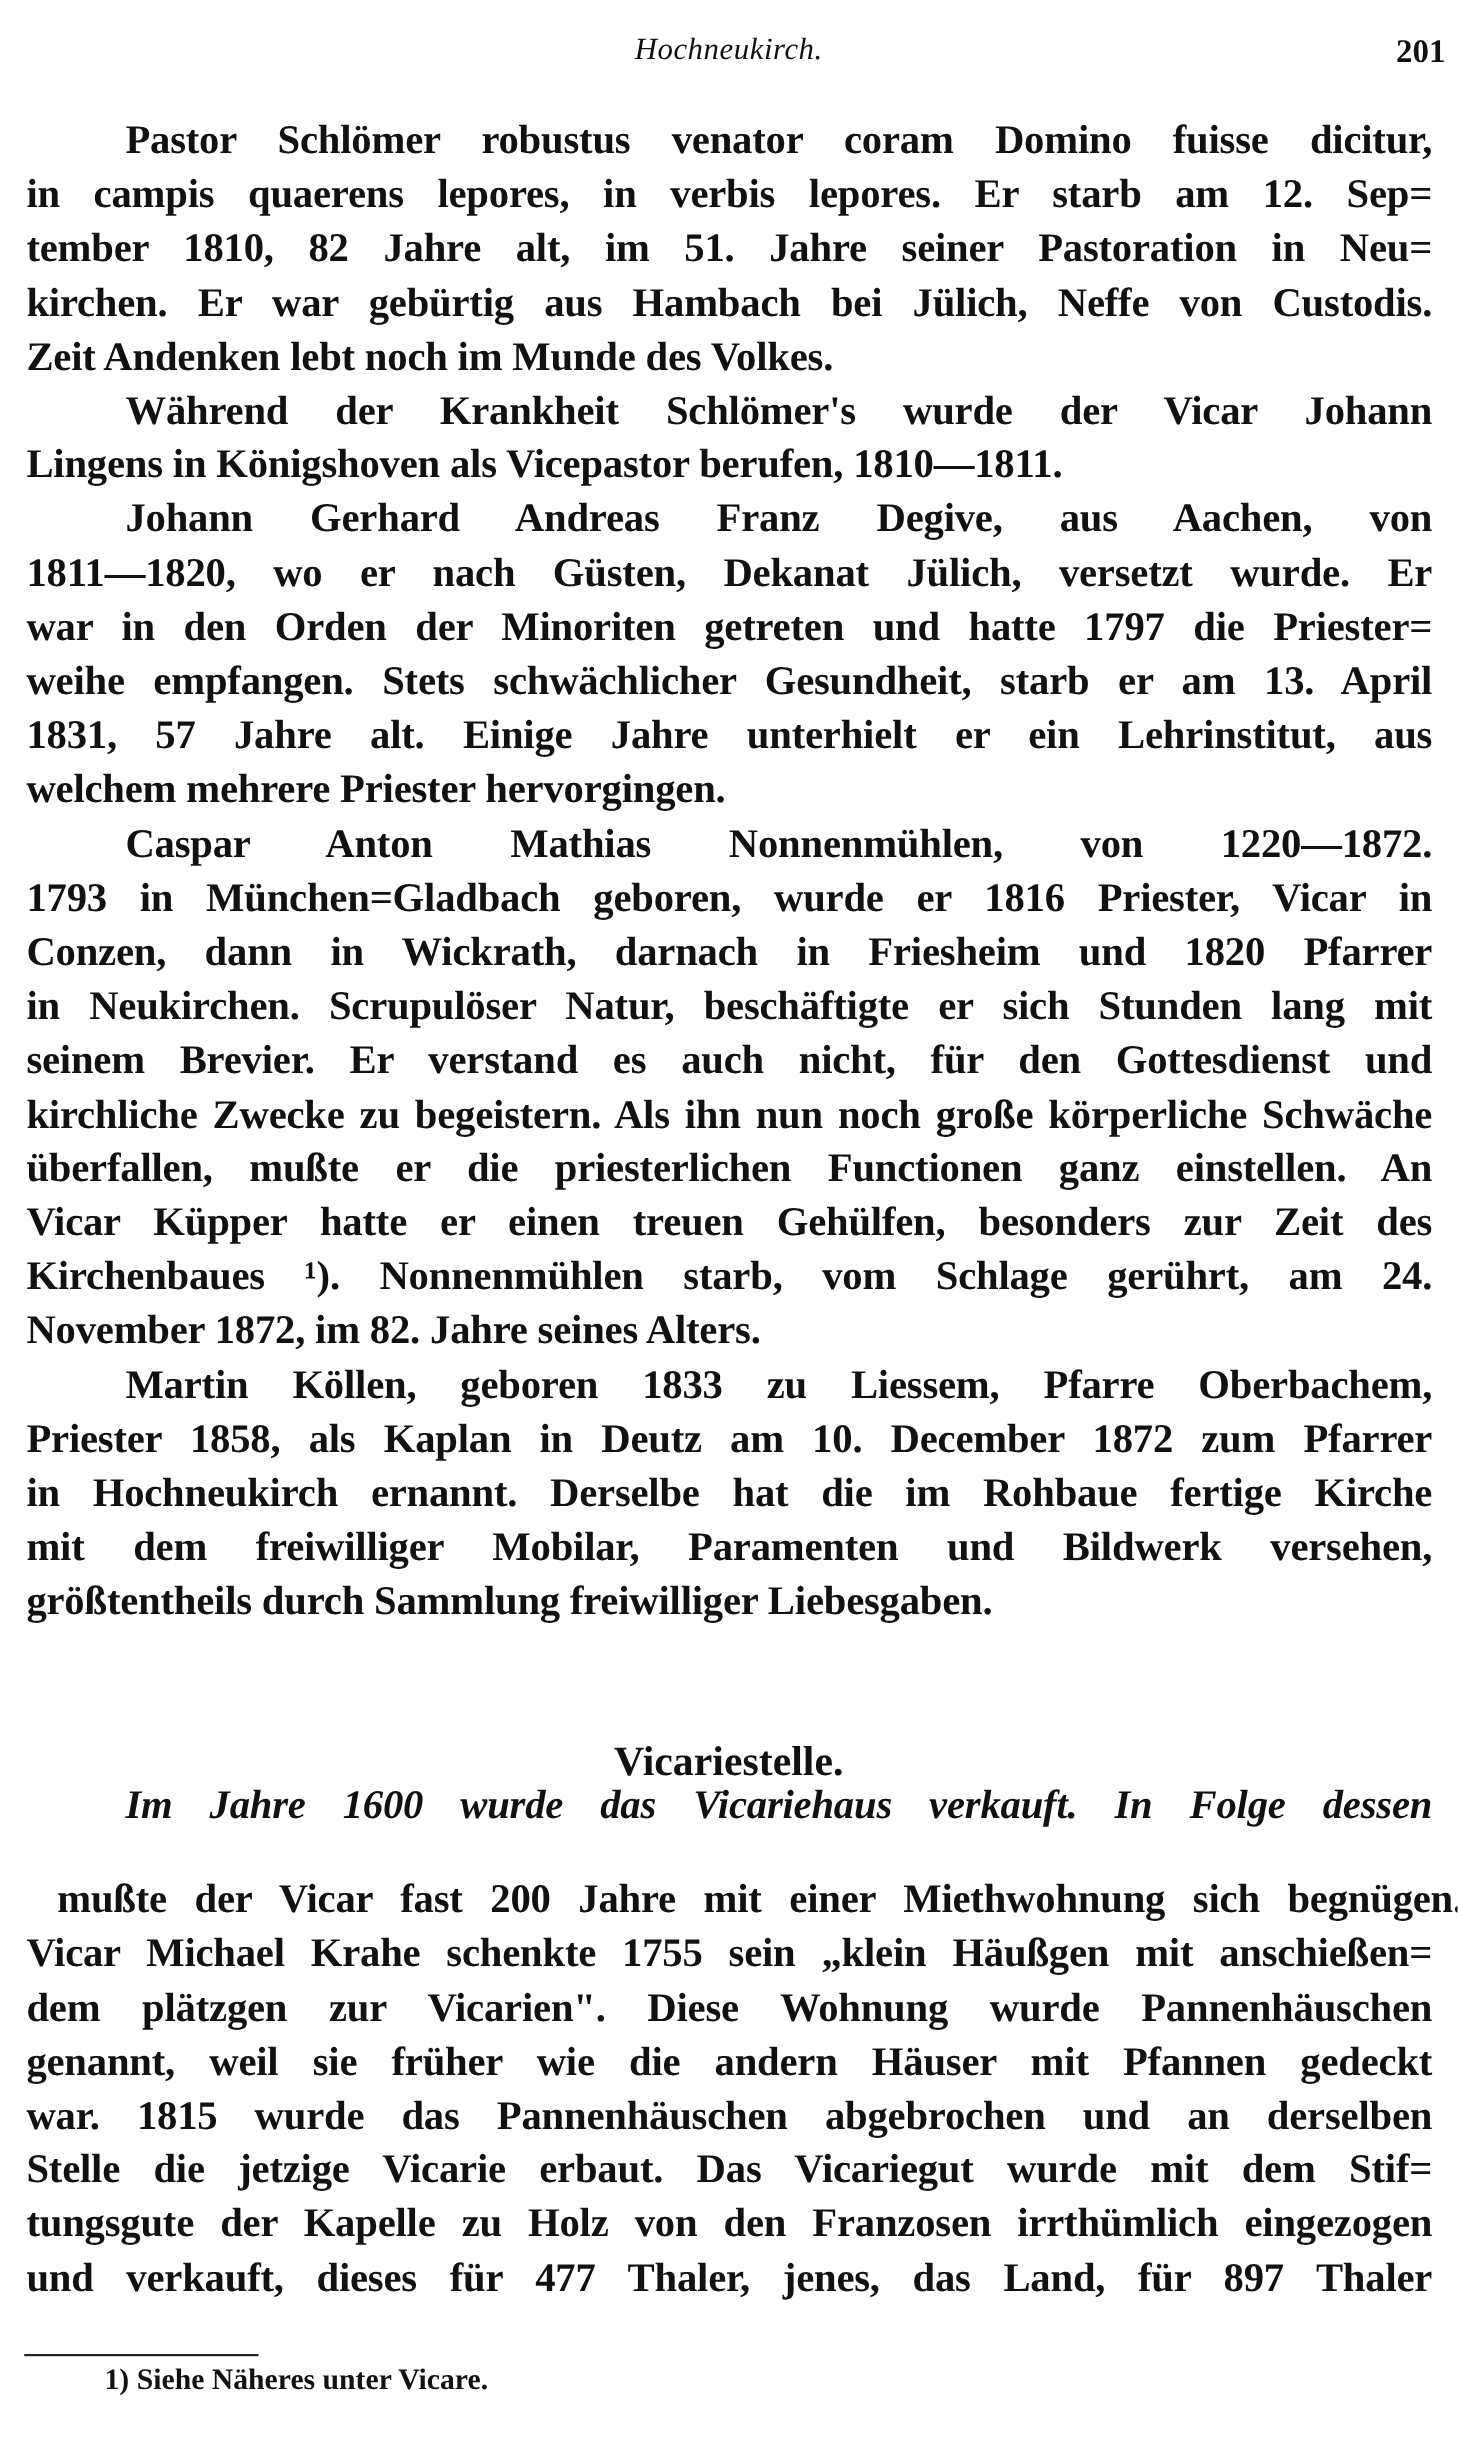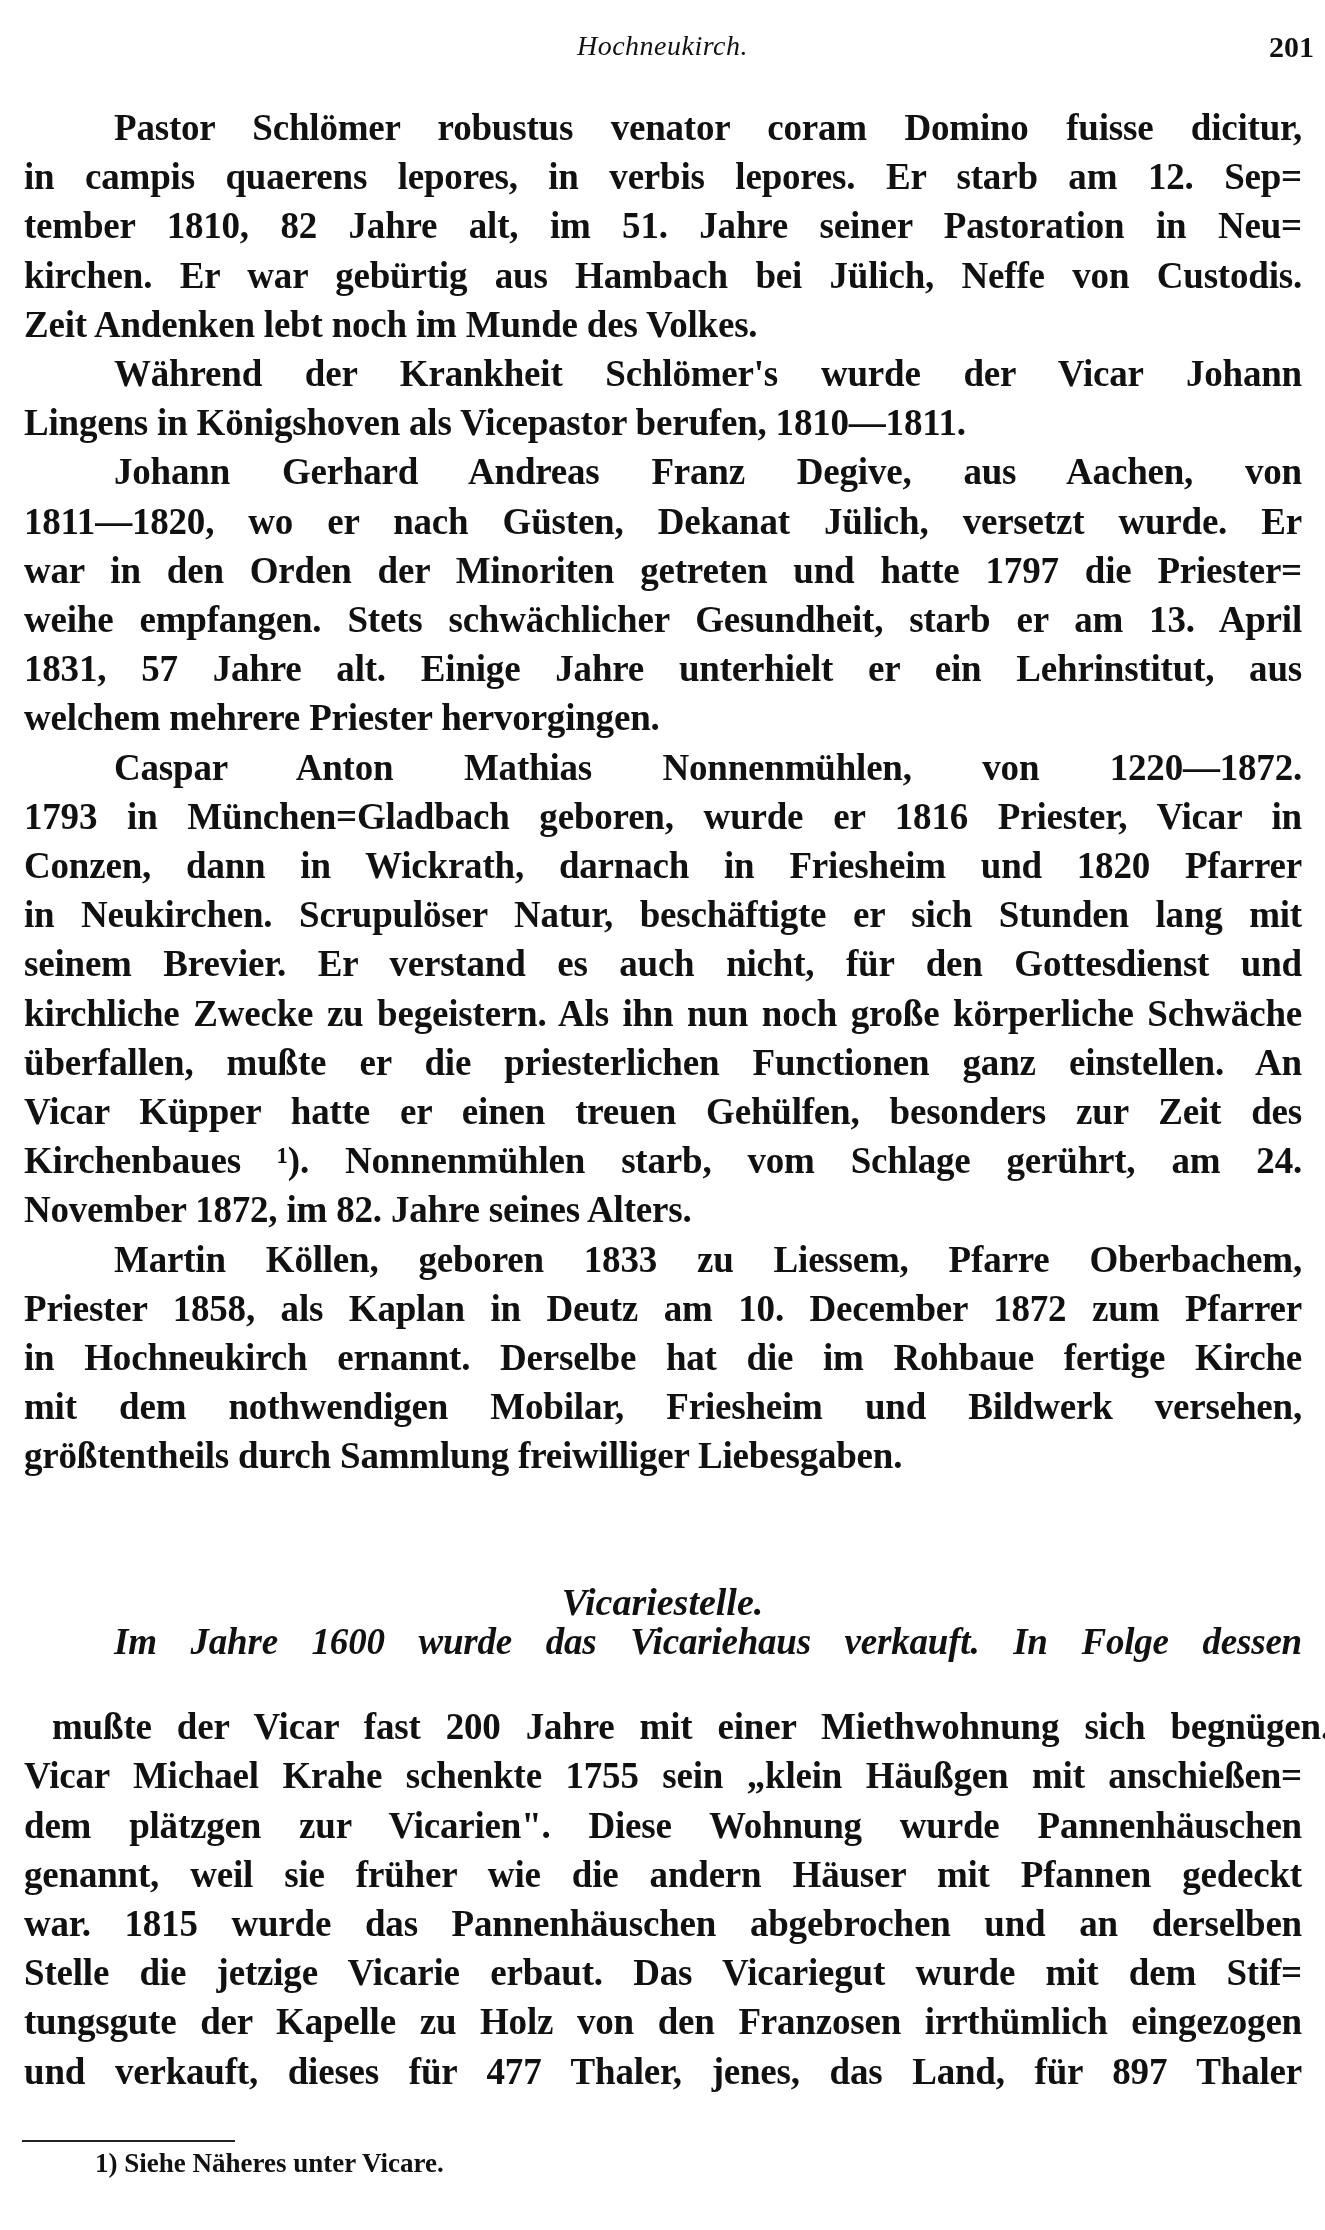--- a/index.html
+++ b/index.html
@@ -8,21 +8,21 @@
   .page-header-title { position: absolute; left: 0; width: 1325px; top: 30px; text-align: center;
          font-size: 28px; font-style: italic; letter-spacing: 0.5px; }
   .page-number { position: absolute; right: 11px; top: 30px; font-size: 30px; font-weight: bold; }
   .line { position: absolute; left: 24px; width: 1278px; height: 49px; font-size: 37px; line-height: 49px;
           white-space: nowrap; text-align: justify; text-align-last: justify; font-weight: bold;
           letter-spacing: -0.2px; }
   .line.indent { left: 114px; width: 1188px; }
   .line.last { text-align-last: left; }
   .line.latin { font-weight: bold; font-style: normal; }
   .section-heading { position: absolute; left: 0; width: 1325px; text-align: center; top: 1580px;
-          font-size: 38px; font-weight: bold; font-style: italic; }
+          font-size: 38px; font-weight: bold; }
   .footnote-rule { position: absolute; left: 22px; top: 2140px; width: 213px; height: 2px; background: #222; }
   .footnote { position: absolute; left: 95px; top: 2145px; font-size: 27px; font-weight: bold; line-height: 36px; }
 </style>
 </head>
 <body>
 
 <div>
   <div class="page-header-title">Hochneukirch.</div>
   <div class="page-number">201</div>
 
@@ -46,21 +46,21 @@
       <div class="line" style="top: 890px;">in Neukirchen. Scrupulöser Natur, beschäftigte er sich Stunden lang mit</div>
       <div class="line" style="top: 939px;">seinem Brevier. Er verstand es auch nicht, für den Gottesdienst und</div>
       <div class="line" style="top: 989px;">kirchliche Zwecke zu begeistern. Als ihn nun noch große körperliche Schwäche</div>
       <div class="line" style="top: 1038px;">überfallen, mußte er die priesterlichen Functionen ganz einstellen. An</div>
       <div class="line" style="top: 1087px;">Vicar Küpper hatte er einen treuen Gehülfen, besonders zur Zeit des</div>
       <div class="line" style="top: 1136px;">Kirchenbaues ¹). Nonnenmühlen starb, vom Schlage gerührt, am 24.</div>
       <div class="line last" style="top: 1185px;">November 1872, im 82. Jahre seines Alters.</div>
       <div class="line indent" style="top: 1235px;">Martin Köllen, geboren 1833 zu Liessem, Pfarre Oberbachem,</div>
       <div class="line" style="top: 1284px;">Priester 1858, als Kaplan in Deutz am 10. December 1872 zum Pfarrer</div>
       <div class="line" style="top: 1333px;">in Hochneukirch ernannt. Derselbe hat die im Rohbaue fertige Kirche</div>
-      <div class="line" style="top: 1382px;">mit dem nothwendigen Mobilar, Friesheim und Bildwerk versehen,</div>
+      <div class="line" style="top: 1382px;">mit dem freiwilliger Mobilar, Paramenten und Bildwerk versehen,</div>
       <div class="line last" style="top: 1431px;">größtentheils durch Sammlung freiwilliger Liebesgaben.</div>
     </div>
 
   <div class="section-heading">Vicariestelle.</div>
 
   <div id="section-lines">
       <div class="line indent" style="top: 1617px; font-style: italic;">Im Jahre 1600 wurde das Vicariehaus verkauft. In Folge dessen</div>
       <div class="line" style="top: 1702px; margin-left: 28px;">mußte der Vicar fast 200 Jahre mit einer Miethwohnung sich begnügen.</div>
       <div class="line" style="top: 1751px;">Vicar Michael Krahe schenkte 1755 sein „klein Häußgen mit anschießen=</div>
       <div class="line" style="top: 1801px;">dem plätzgen zur Vicarien". Diese Wohnung wurde Pannenhäuschen</div>

